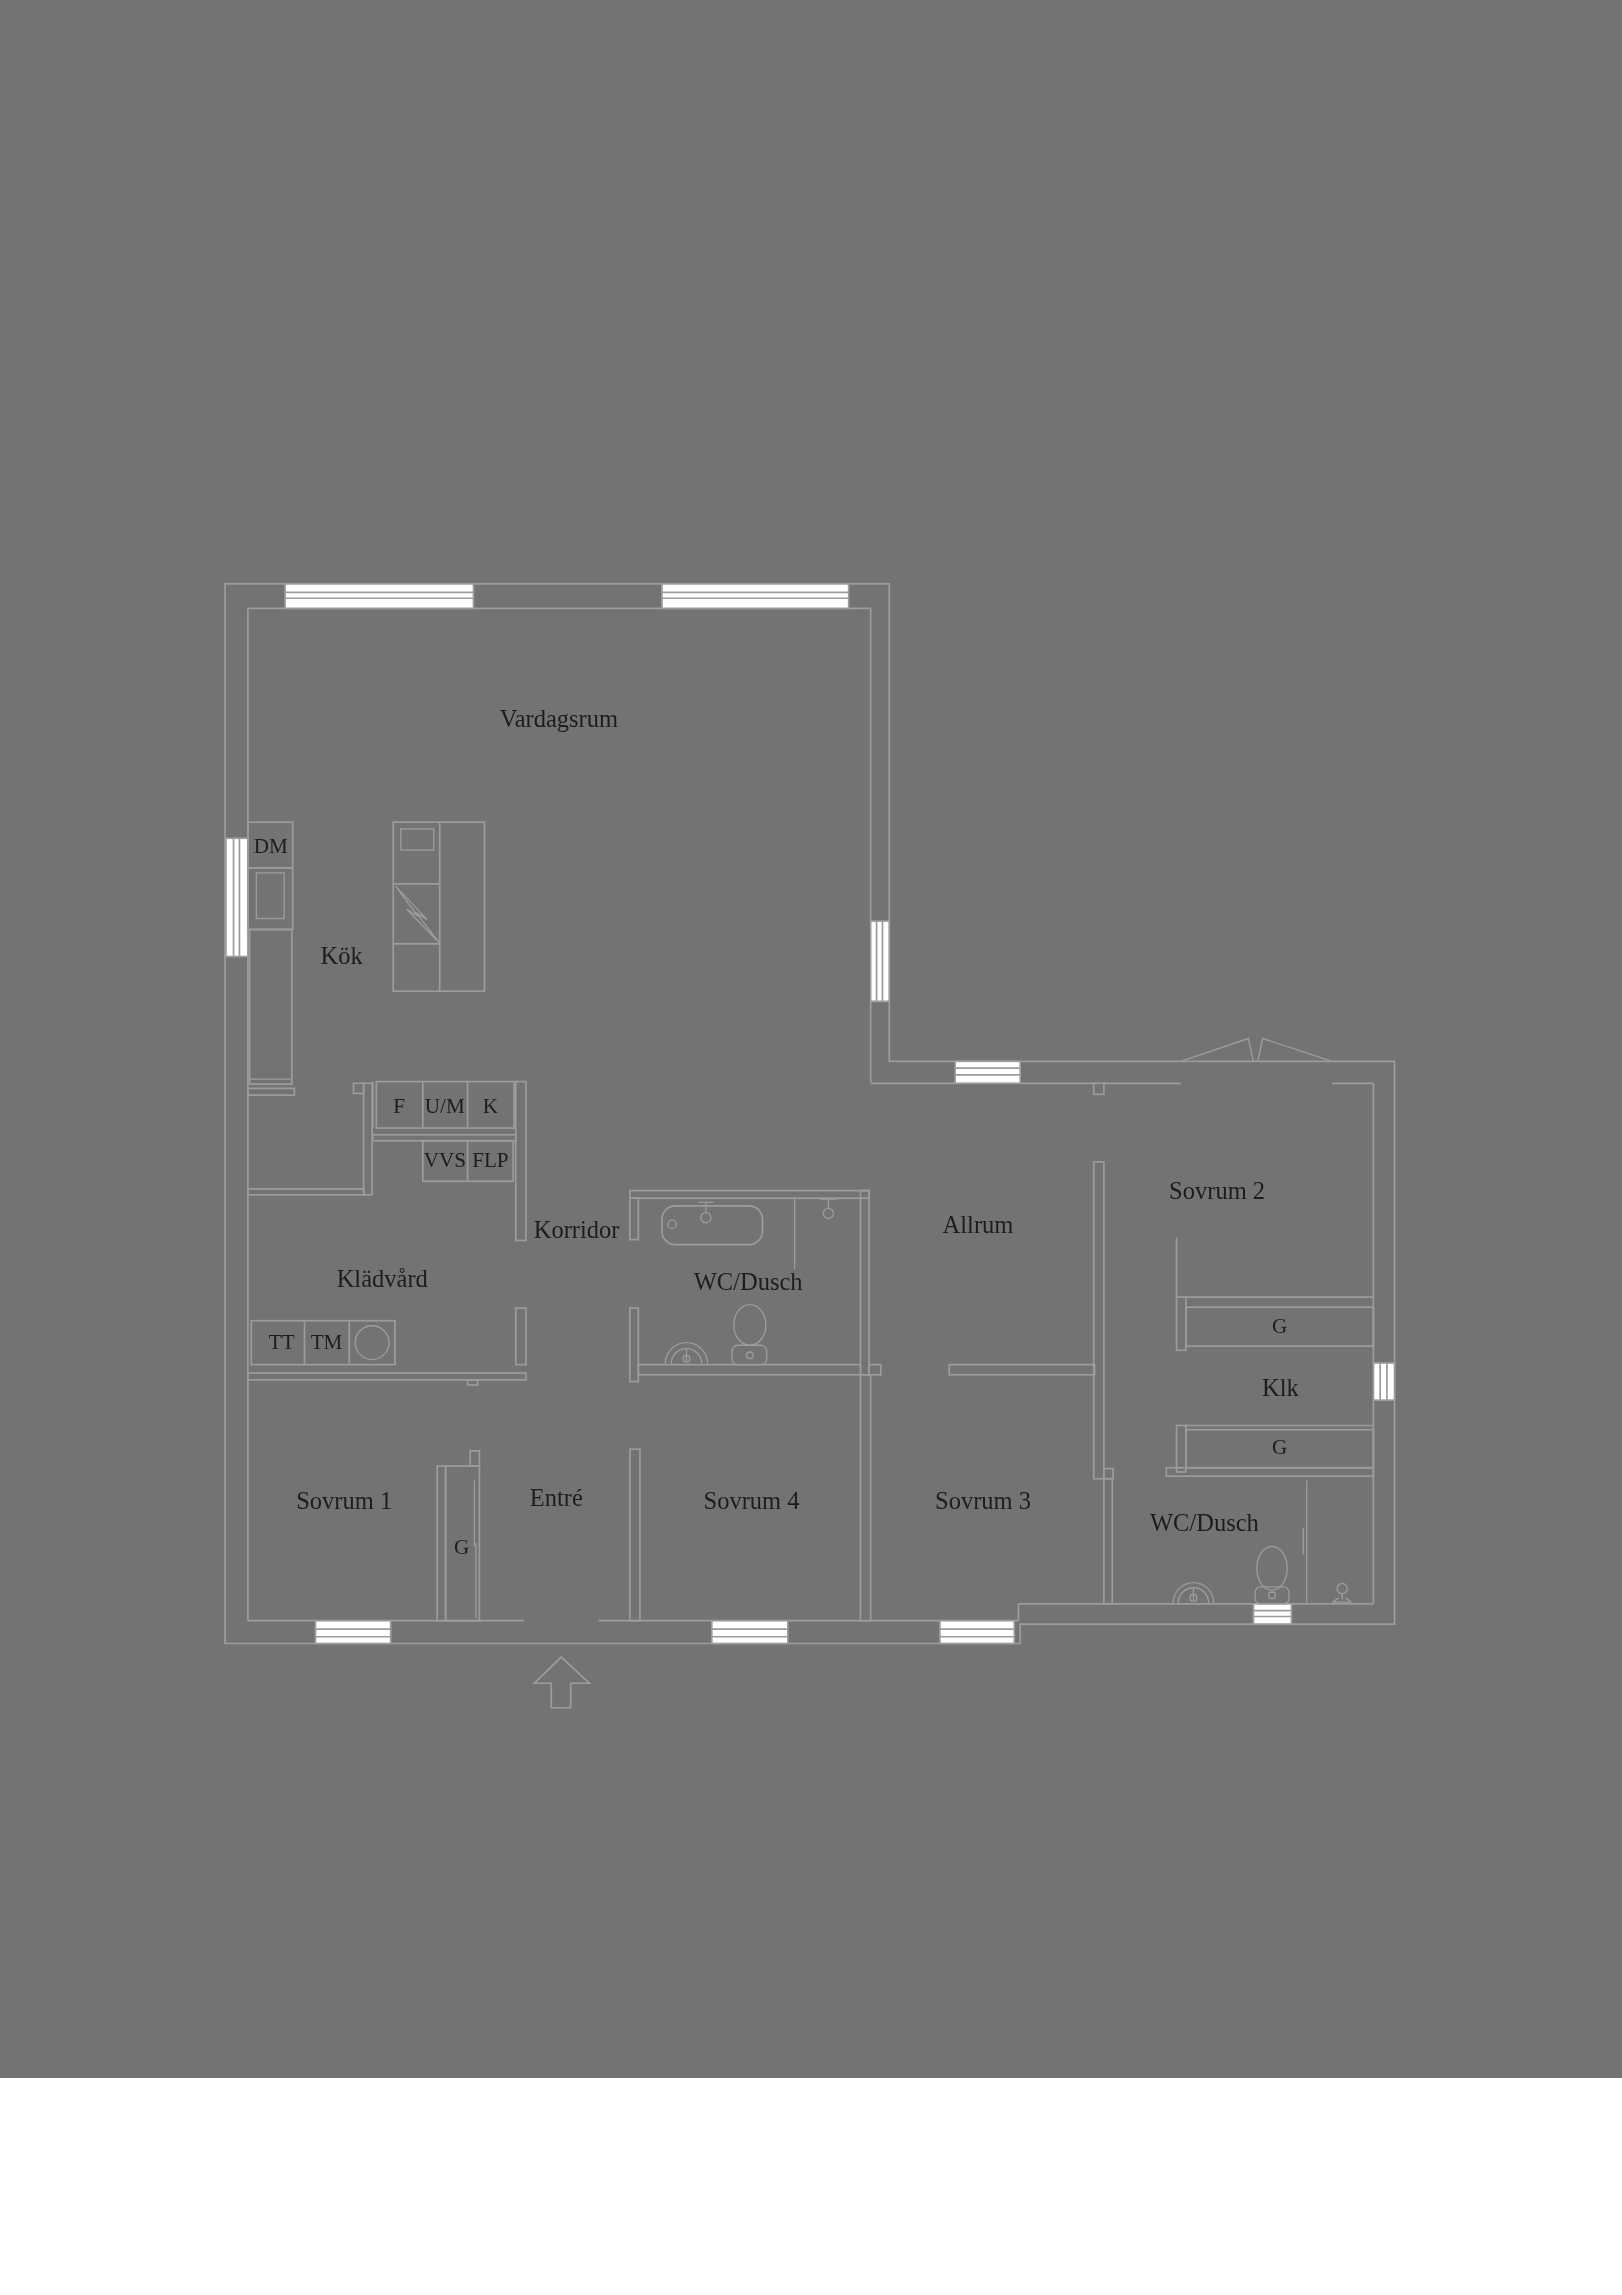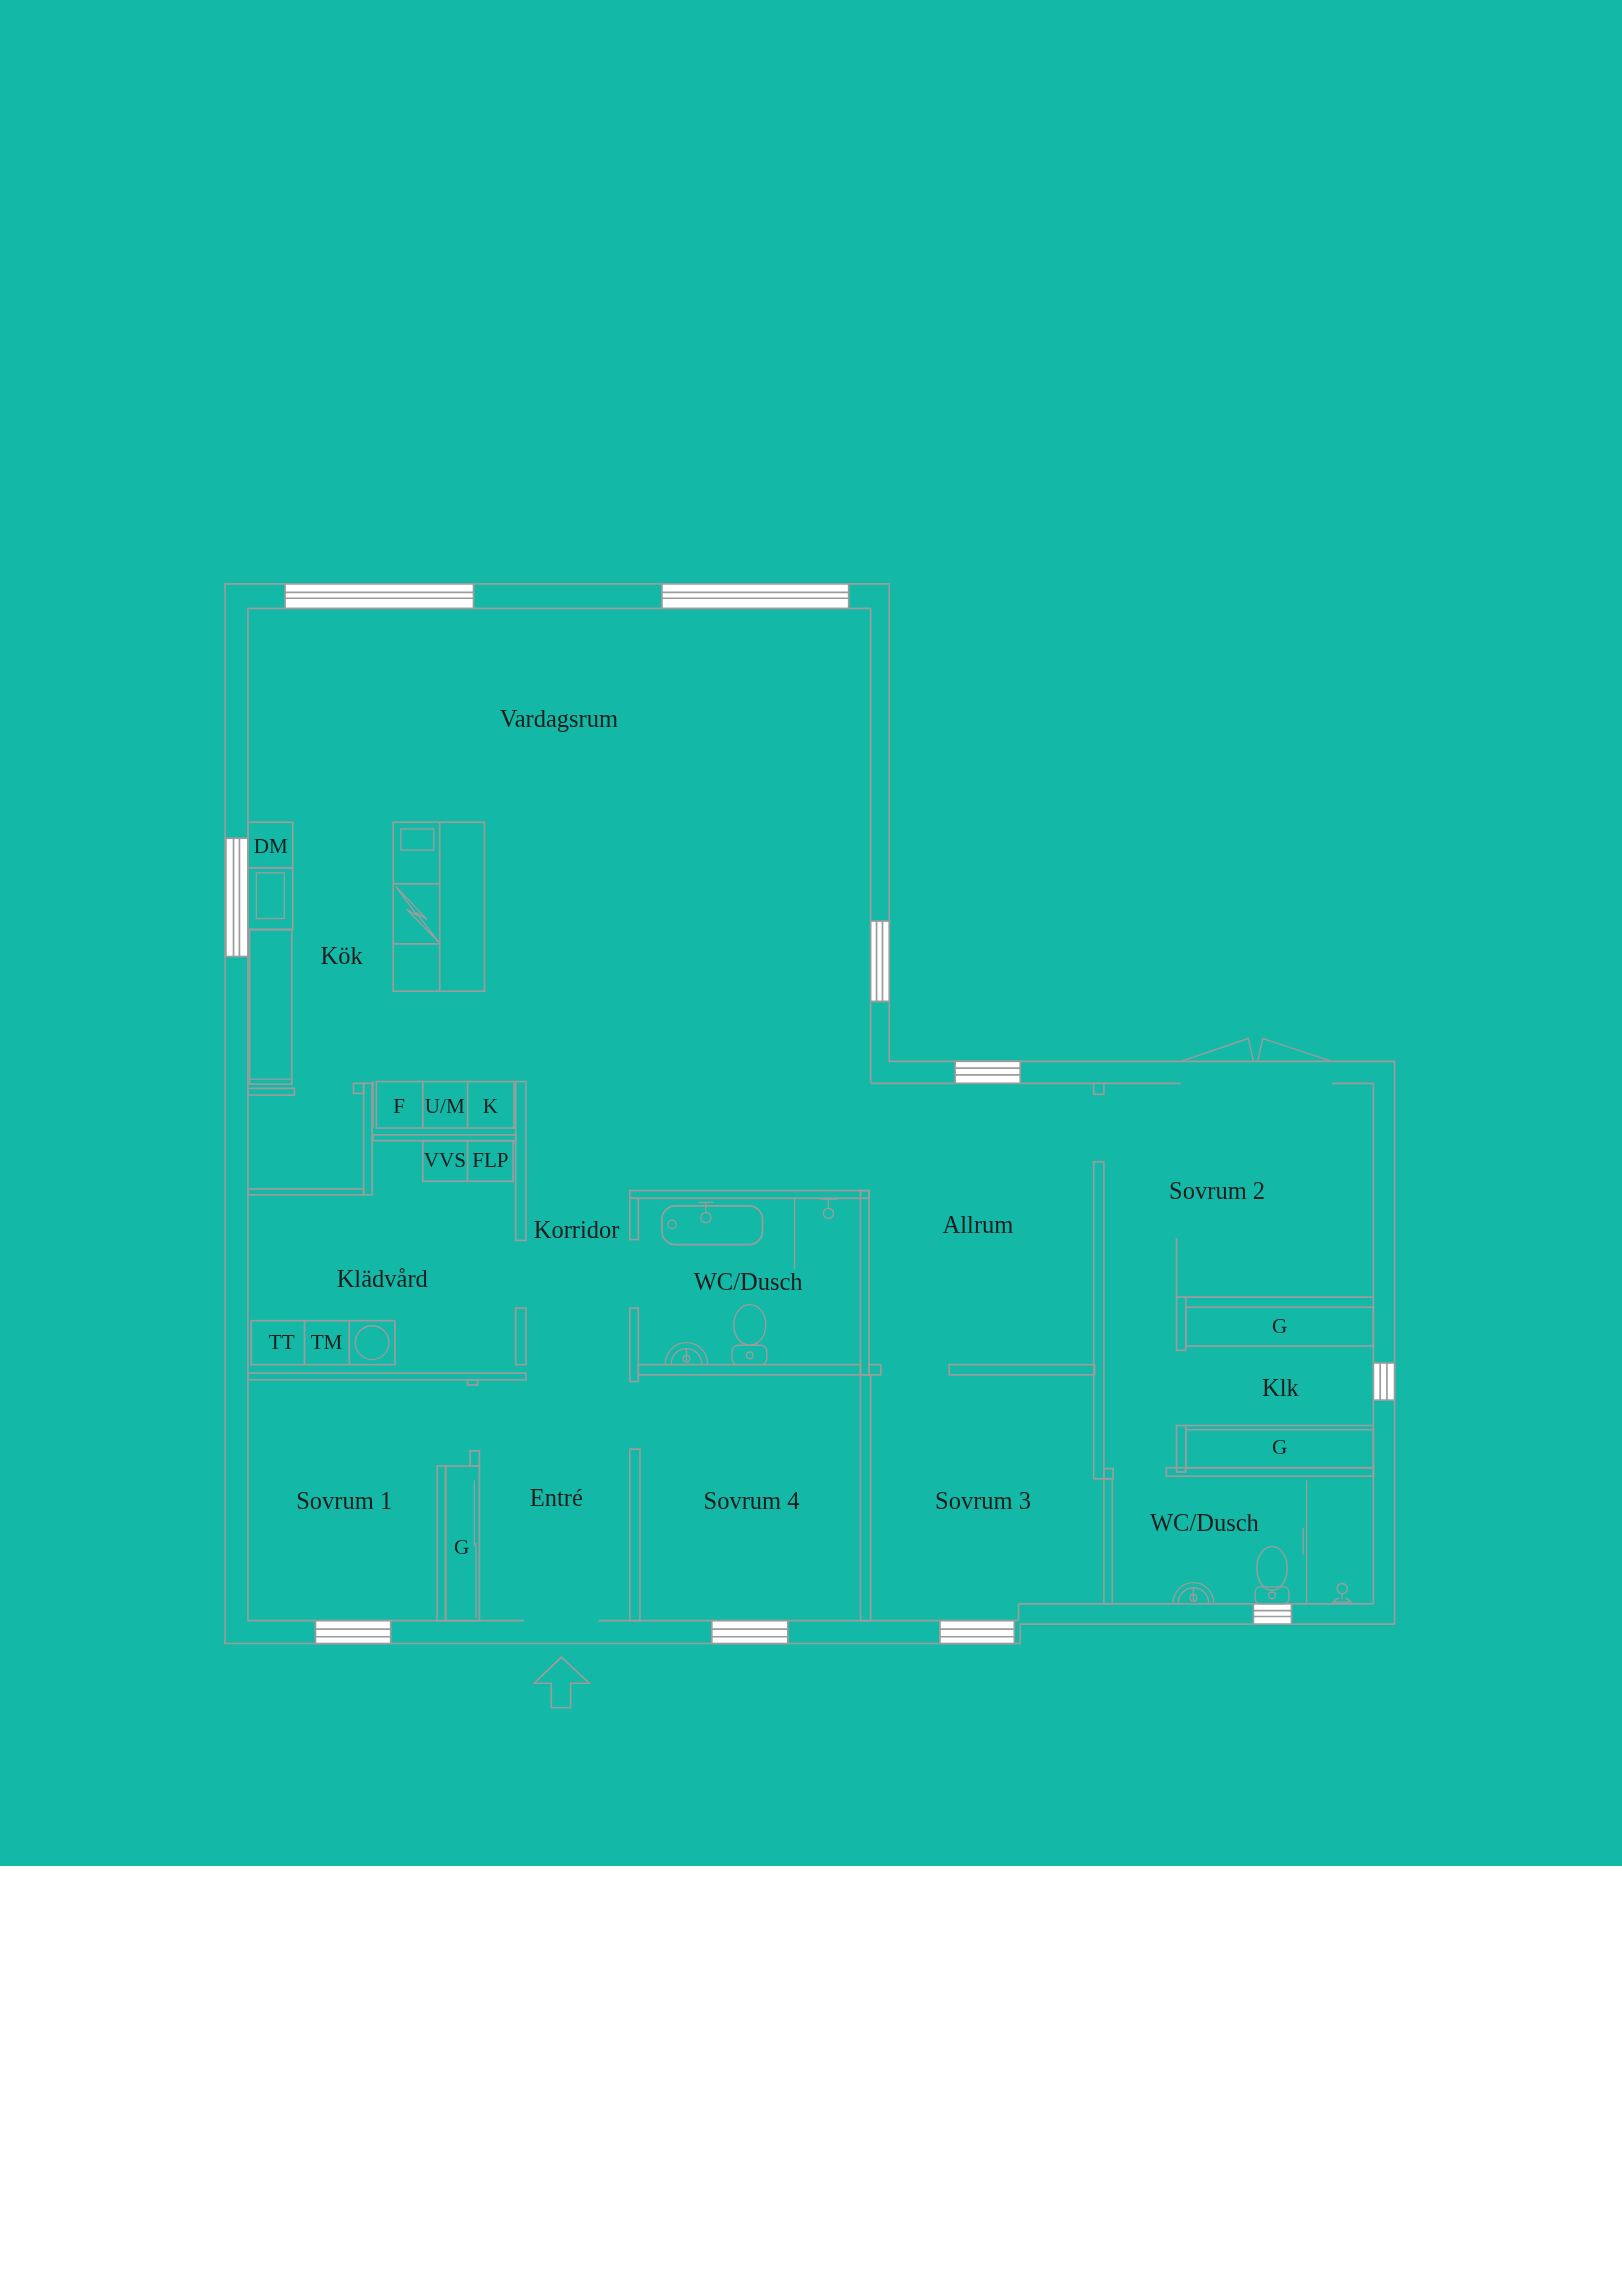--- a/index.html
+++ b/index.html
@@ -1,16 +1,16 @@
 <!DOCTYPE html>
 <html style="font-size:13.5px"><head>
 <meta charset="utf-8">
 <style>
   html,body{margin:0;padding:0;background:#ffffff;}
-  .canvas{position:relative;width:1623px;height:1866px;background:#14b8a6;overflow:hidden;}
+  .canvas{position:relative;width:1623px;height:2078px;background:#737373;overflow:hidden;}
   svg{position:absolute;inset:0;}
   .ln{stroke:#9c9c9c;stroke-width:2;fill:none;}
   .lnthin{stroke:#9c9c9c;stroke-width:1.6;fill:none;}
   .win{stroke:#9c9c9c;stroke-width:2;fill:#ffffff;}
   .room{font-family:"Liberation Serif","DejaVu Serif",serif;font-size:29px;fill:#1d1d1d;text-anchor:middle;}
   .small{font-family:"Liberation Serif","DejaVu Serif",serif;font-size:25px;fill:#1d1d1d;text-anchor:middle;}
 </style>
 </head>
 <body>
 

